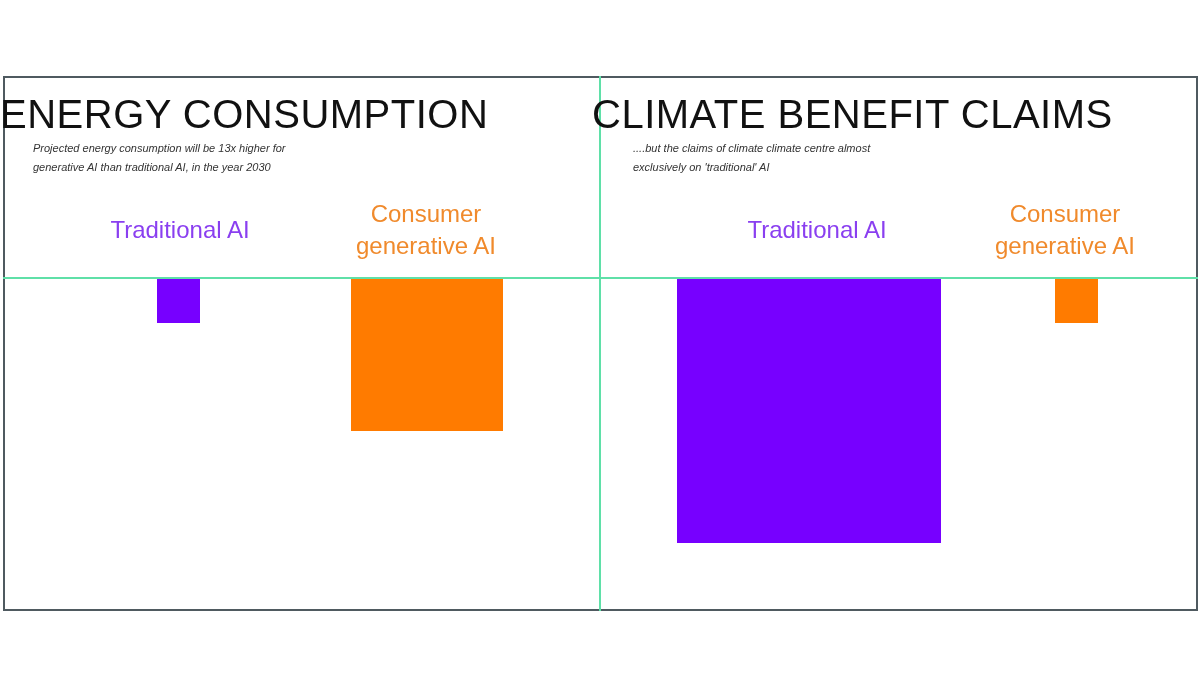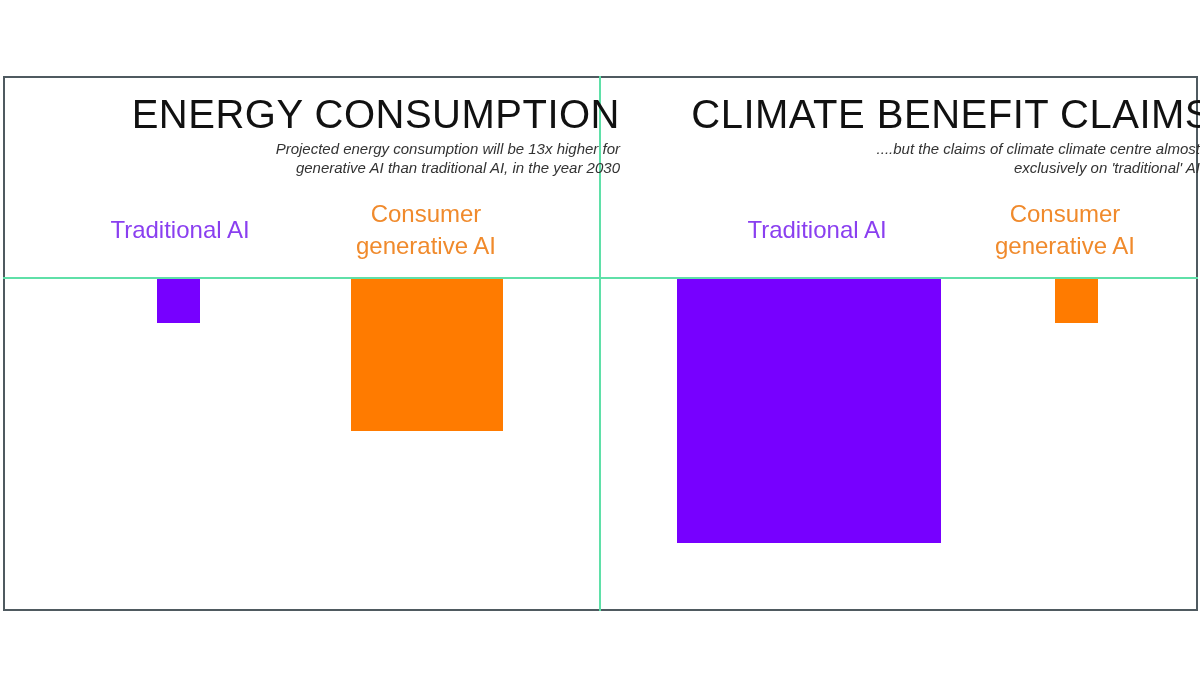--- a/index.html
+++ b/index.html
@@ -3,23 +3,23 @@
 <meta charset="utf-8">
 <style>
   html, body { margin: 0; padding: 0; background: #ffffff; }
   body { width: 1200px; height: 686px; position: relative; overflow: hidden;
          font-family: "Liberation Sans", sans-serif; }
   .frame { position: absolute; left: 3px; top: 76px; width: 1191px; height: 531px;
            border: 2px solid #4f5a60; background: #fff; }
   .vline { position: absolute; left: 599px; top: 76px; width: 2px; height: 535px; background: #5fe0a8; }
   .hline { position: absolute; left: 3px; top: 277px; width: 1195px; height: 2px; background: #5fe0a8; }
   .title { position: absolute; top: 92px; font-size: 40px; color: #111; letter-spacing: 0.5px;
-           text-align: right; white-space: nowrap; }
-  .subtitle { position: absolute; top: 139px; font-size: 15px; font-style: italic; color: #333;
-              text-align: right; line-height: 19px; white-space: pre-line; }
+           text-align: left; white-space: nowrap; }
+  .subtitle { position: absolute; top: 139px; font-size: 11px; font-style: italic; color: #333;
+              text-align: left; line-height: 19px; white-space: pre-line; margin-left: 33px; }
   .cat-label { position: absolute; font-size: 24px; text-align: center; line-height: 32px; white-space: pre-line; }
   .bar { position: absolute; top: 279px; }
 </style>
 </head>
 <body>
 
 <div class="frame"></div>
 <div class="vline"></div>
 <div class="hline"></div>
 

